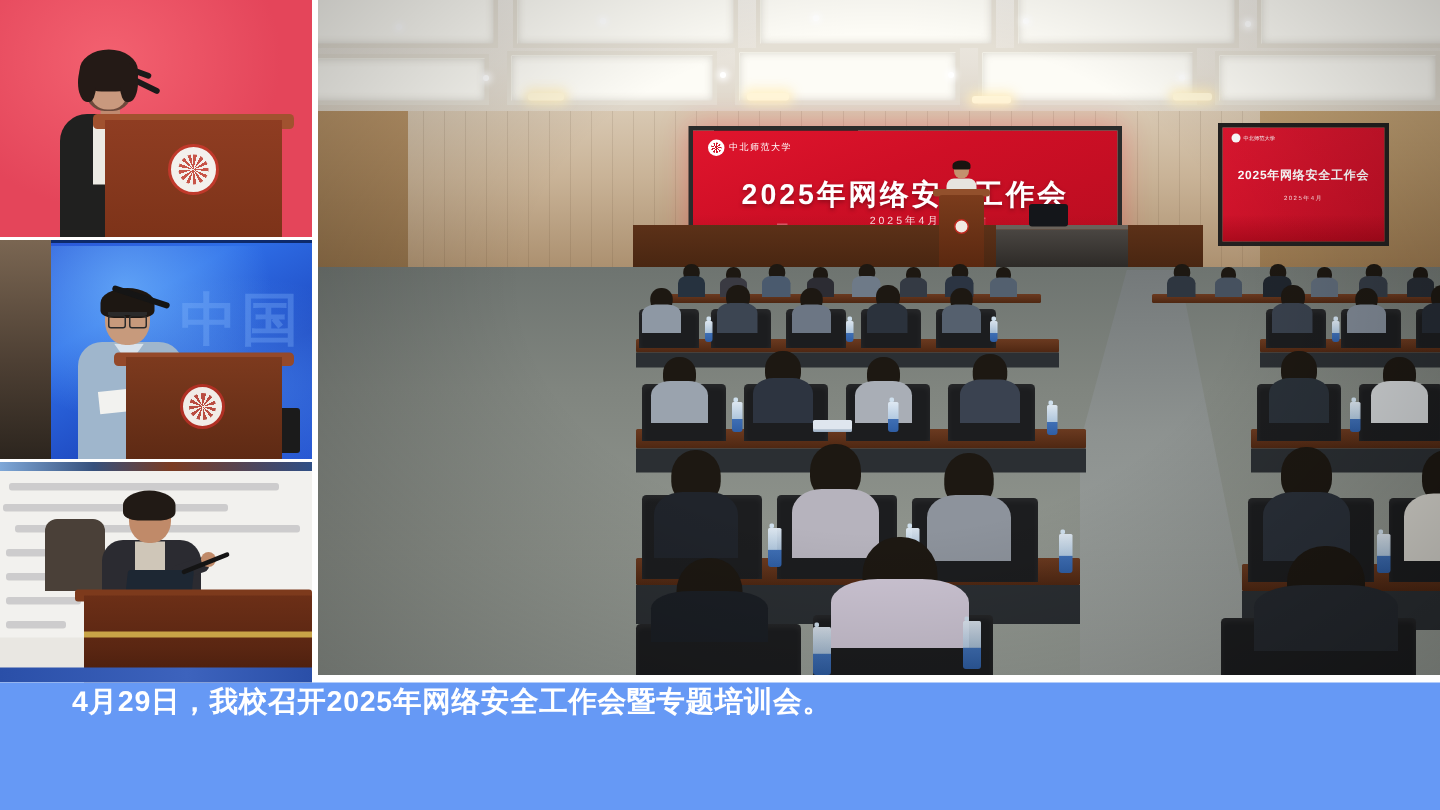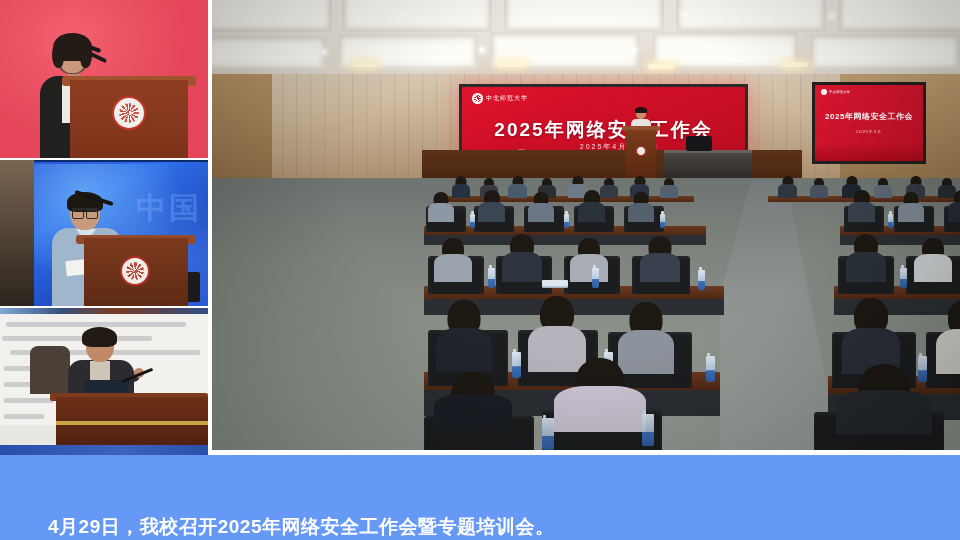--- a/index.html
+++ b/index.html
@@ -56,21 +56,21 @@
   .t1-mic2{ position:absolute; left:74px; top:52px; width:34px; height:4px;
     background:#1a1a1a; transform:rotate(26deg); border-radius:2px; }
 
   
   .t2-bg{ position:absolute; inset:0; background:#0d2a6b; }
   .t2-screen{ position:absolute; left:32px; top:2px; right:0; bottom:0;
     background:linear-gradient(150deg,#2b59d8 0%,#2f6fe8 30%,#1f4bc2 65%,#2452cf 100%); }
   .t2-glow{ position:absolute; left:30px; top:4px; right:0; bottom:0;
     background:radial-gradient(ellipse at 30% 20%, rgba(120,190,255,.65) 0%, rgba(30,70,200,0) 55%),
                radial-gradient(ellipse at 75% 65%, rgba(90,160,255,.45) 0%, rgba(30,70,200,0) 55%); }
-  .t2-ghost{ position:absolute; right:6px; top:28px; font-size:30px; font-weight:bold;
+  .t2-ghost{ position:absolute; right:6px; top:28px; font-size:38px; font-weight:bold;
     color:rgba(140,190,255,.30); letter-spacing:3px; font-family:"DejaVu Sans",sans-serif; }
   .t2-pillar{ position:absolute; left:0; top:0; width:34px; height:146px;
     background:linear-gradient(180deg,#7a6652 0%,#4e4034 55%,#2c251e 100%); }
   .t2-person{ position:absolute; left:52px; bottom:0; width:72px; height:112px; }
   .t2-head{ position:absolute; left:18px; top:2px; width:30px; height:34px;
     background:#c79a7c; border-radius:46%; }
   .t2-hair{ position:absolute; left:15px; top:-2px; width:36px; height:20px;
     background:#1d1712; border-radius:50% 50% 25% 25%; }
   .t2-glass{ position:absolute; left:20px; top:14px; width:26px; height:6px;
     border-top:2px solid #2a2a2a; }
@@ -238,21 +238,21 @@
 
   .mp-vig{ position:absolute; inset:0; pointer-events:none;
     background:radial-gradient(ellipse at 50% 42%, rgba(0,0,0,0) 45%, rgba(0,0,0,.30) 100%); }
 
   
   .caption{ position:absolute; left:0; top:455px; width:960px; height:85px; display:flex; }
   .cap-tag{ width:195px; height:100%; background:#1f2b8f; display:flex;
     align-items:center; justify-content:center; }
   .cap-tag span{ color:#ffffff; font-size:36px; font-weight:bold; letter-spacing:2px;
     font-family:"Liberation Sans","DejaVu Sans",sans-serif; }
-  .cap-body{ flex:1; height:100%; background:#6699f5; display:flex; align-items:flex-end; }
+  .cap-body{ flex:1; height:100%; background:#6699f5; display:flex; align-items:flex-start; }
   .cap-body span{ color:#ffffff; font-size:19px; font-weight:bold; margin-left:48px;
     letter-spacing:.5px; font-family:"Liberation Sans","DejaVu Sans",sans-serif; }
 </style>
 </head>
 <body>
 
 <div class="page">
 
   <div class="collage">
 

